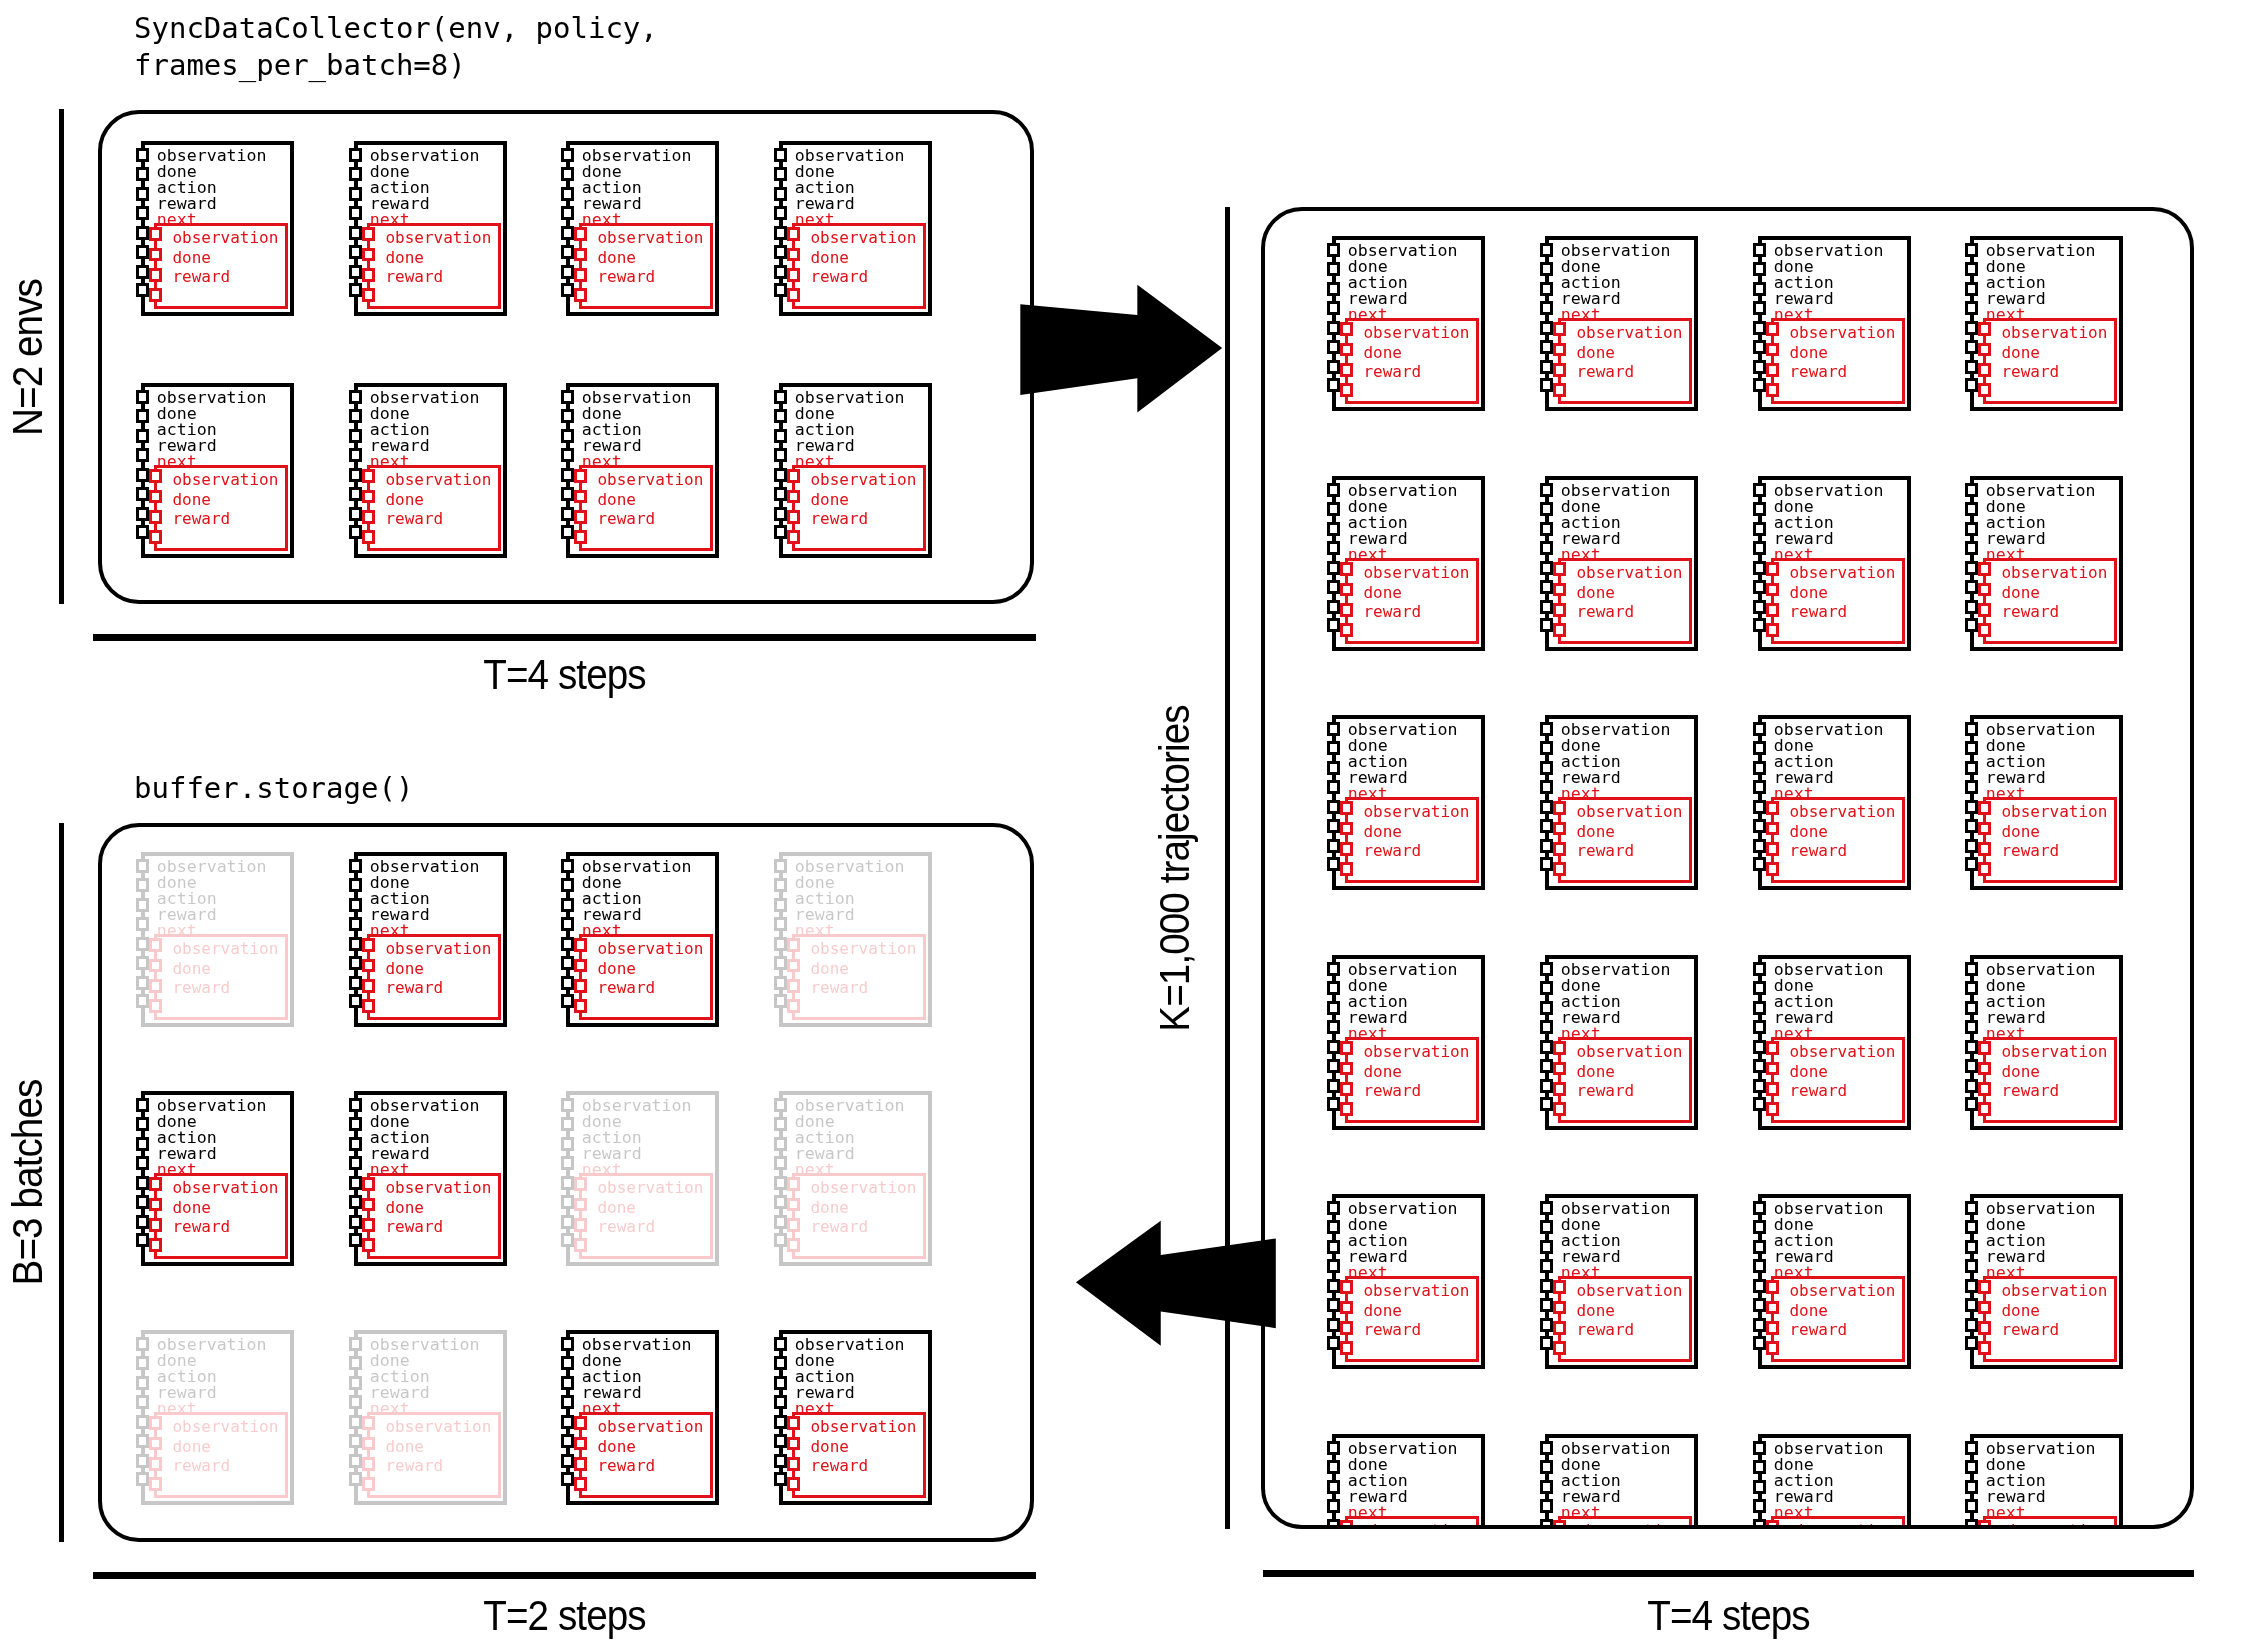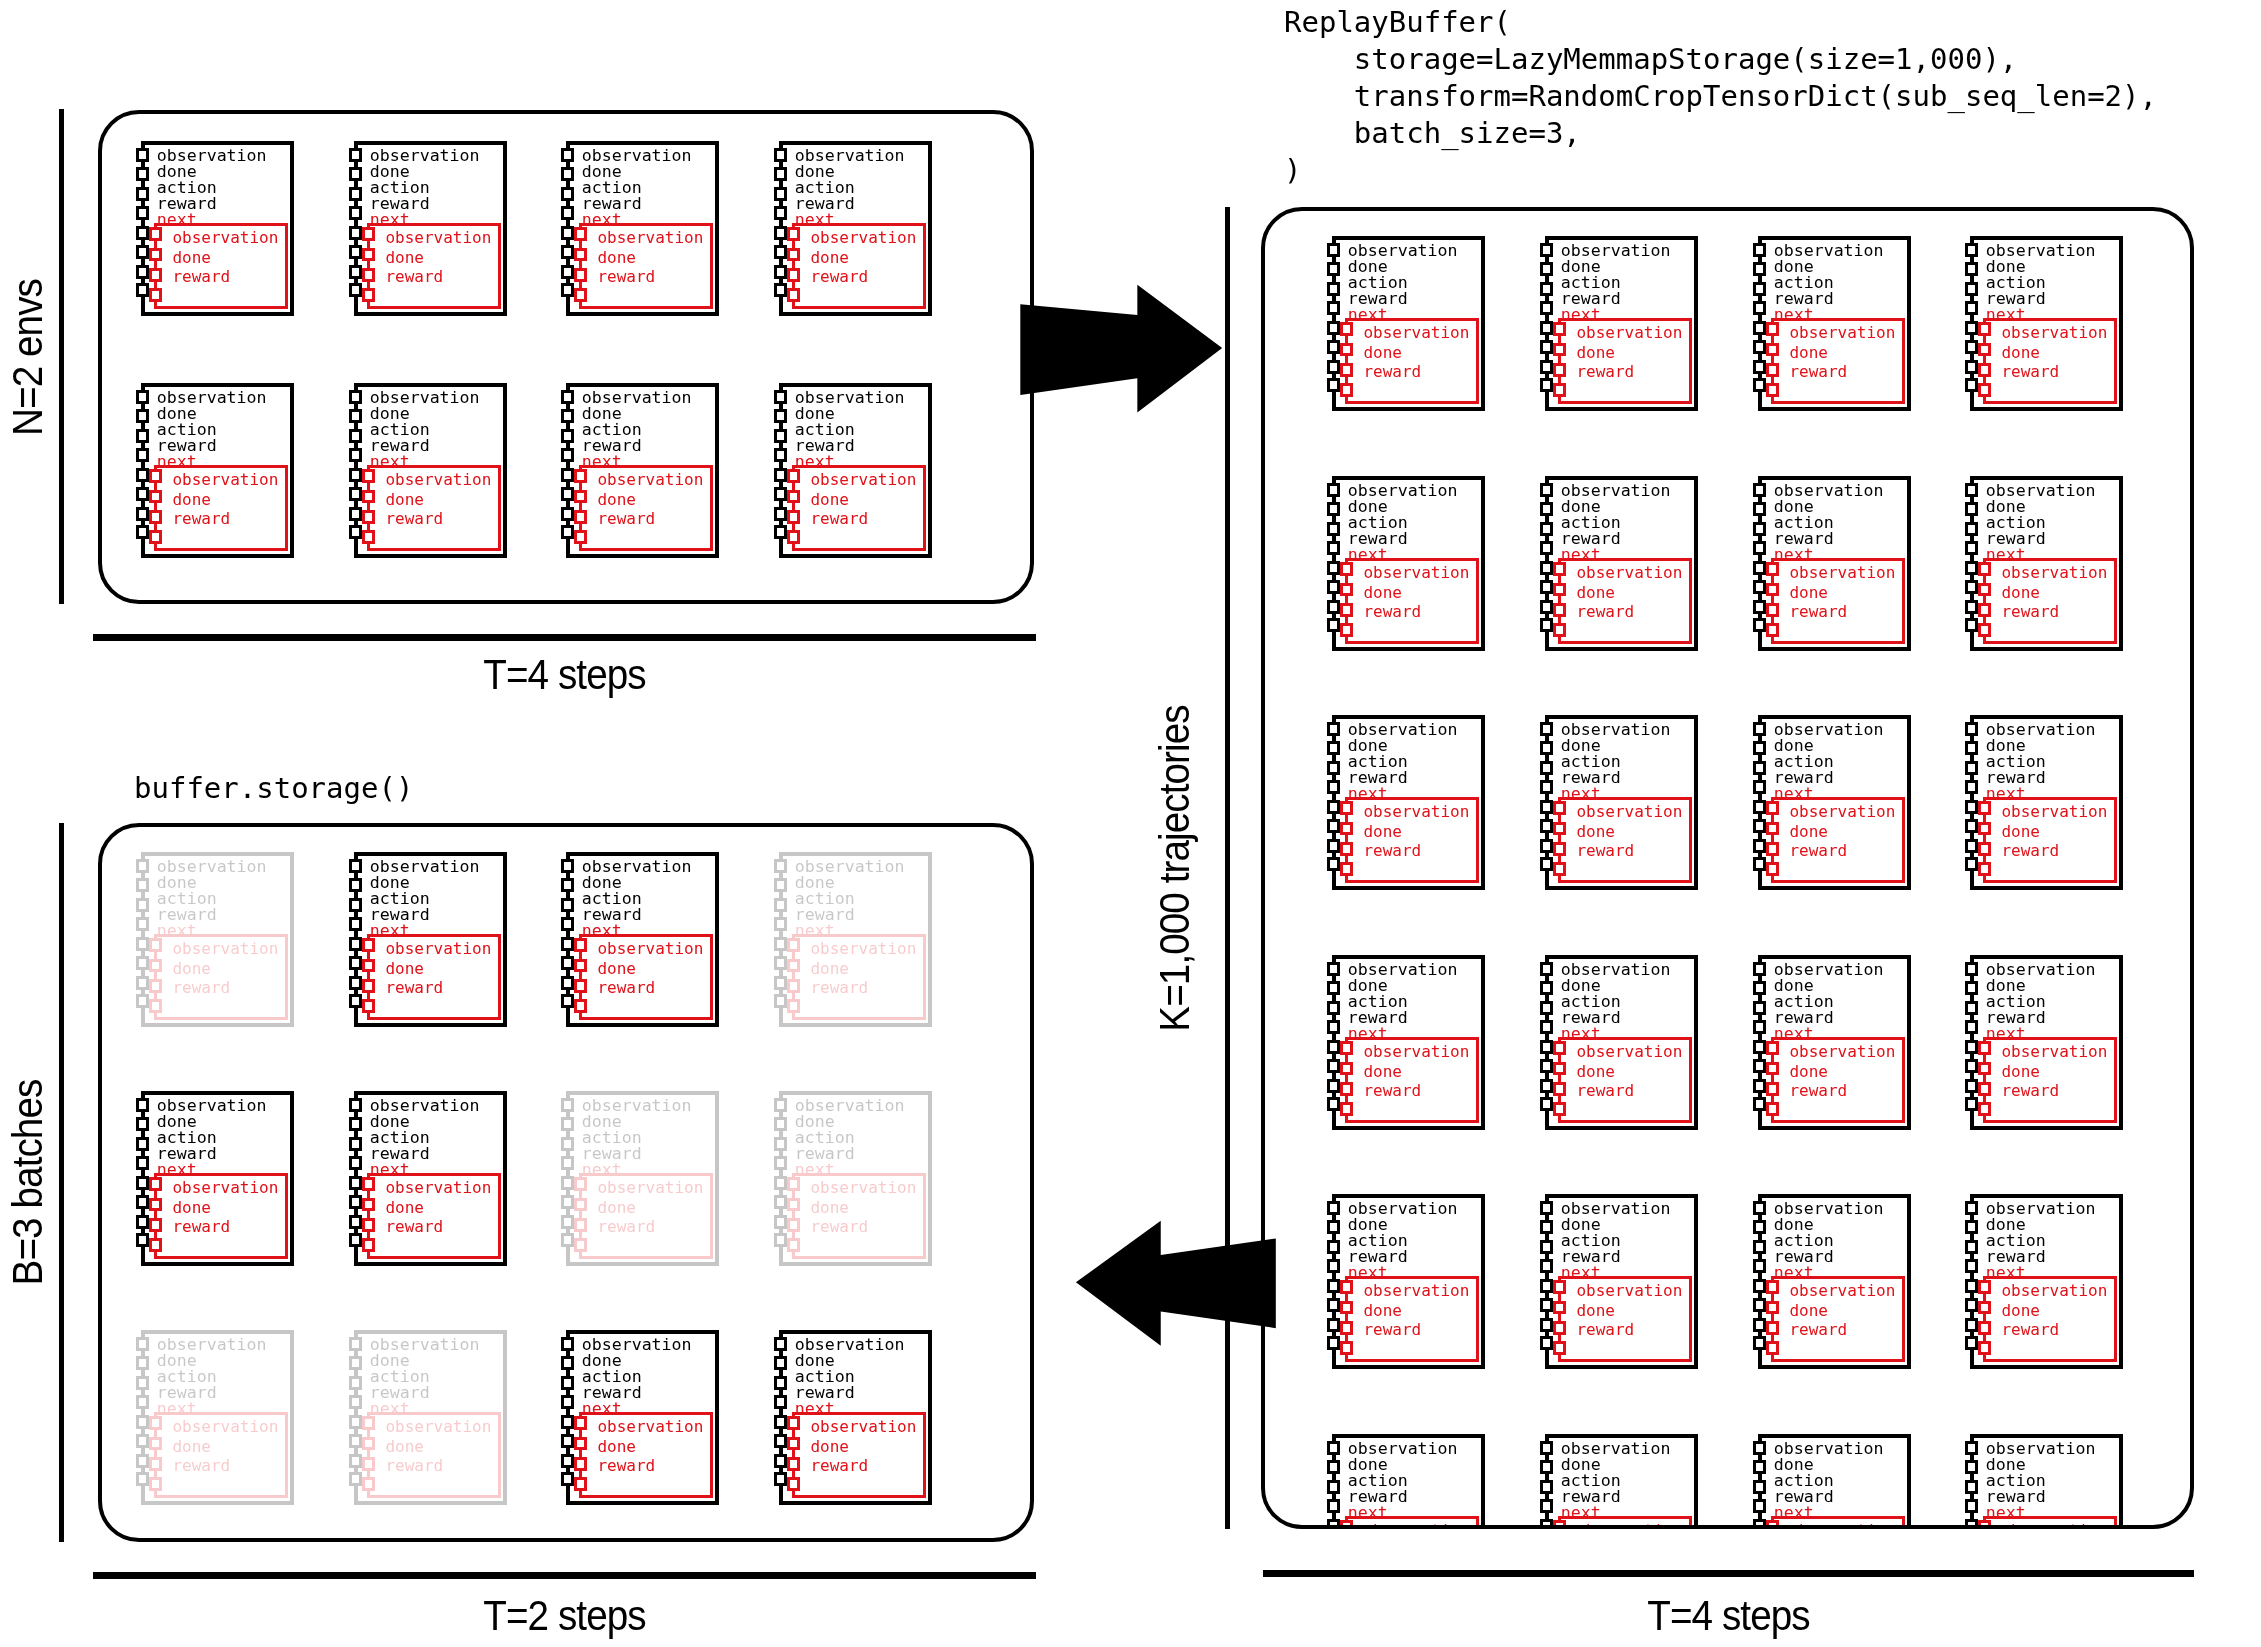--- a/index.html
+++ b/index.html
@@ -87,25 +87,22 @@
   }
 
   
   #arrows { position:absolute; left:0; top:0; pointer-events:none; }
 </style>
 </head>
 <body>
 
 <div class="canvas">
 
-  <pre class="code" id="buffer-title">ReplayBuffer(
-    storage=LazyMemmapStorage(size=1,000),
-    transform=RandomCropTensorDict(sub_seq_len=2),
-    batch_size=3,
-)</pre>
+  <pre class="code" id="collector-title">SyncDataCollector(env, policy,
+frames_per_batch=8)</pre>
   <pre class="code" id="sample-title">buffer.storage()</pre>
 
   <div class="v-axis" id="collector-y-line"></div>
   <div class="v-axis" id="sample-y-line"></div>
   <div class="v-axis" id="buffer-y-line"></div>
 
   <div class="panel" id="collector-panel">
       <div class="card" style="left: 39px; top: 27px;">
         <span class="sq" style="top: 2.9px;"></span>
         <span class="sq" style="top: 22.4px;"></span>

